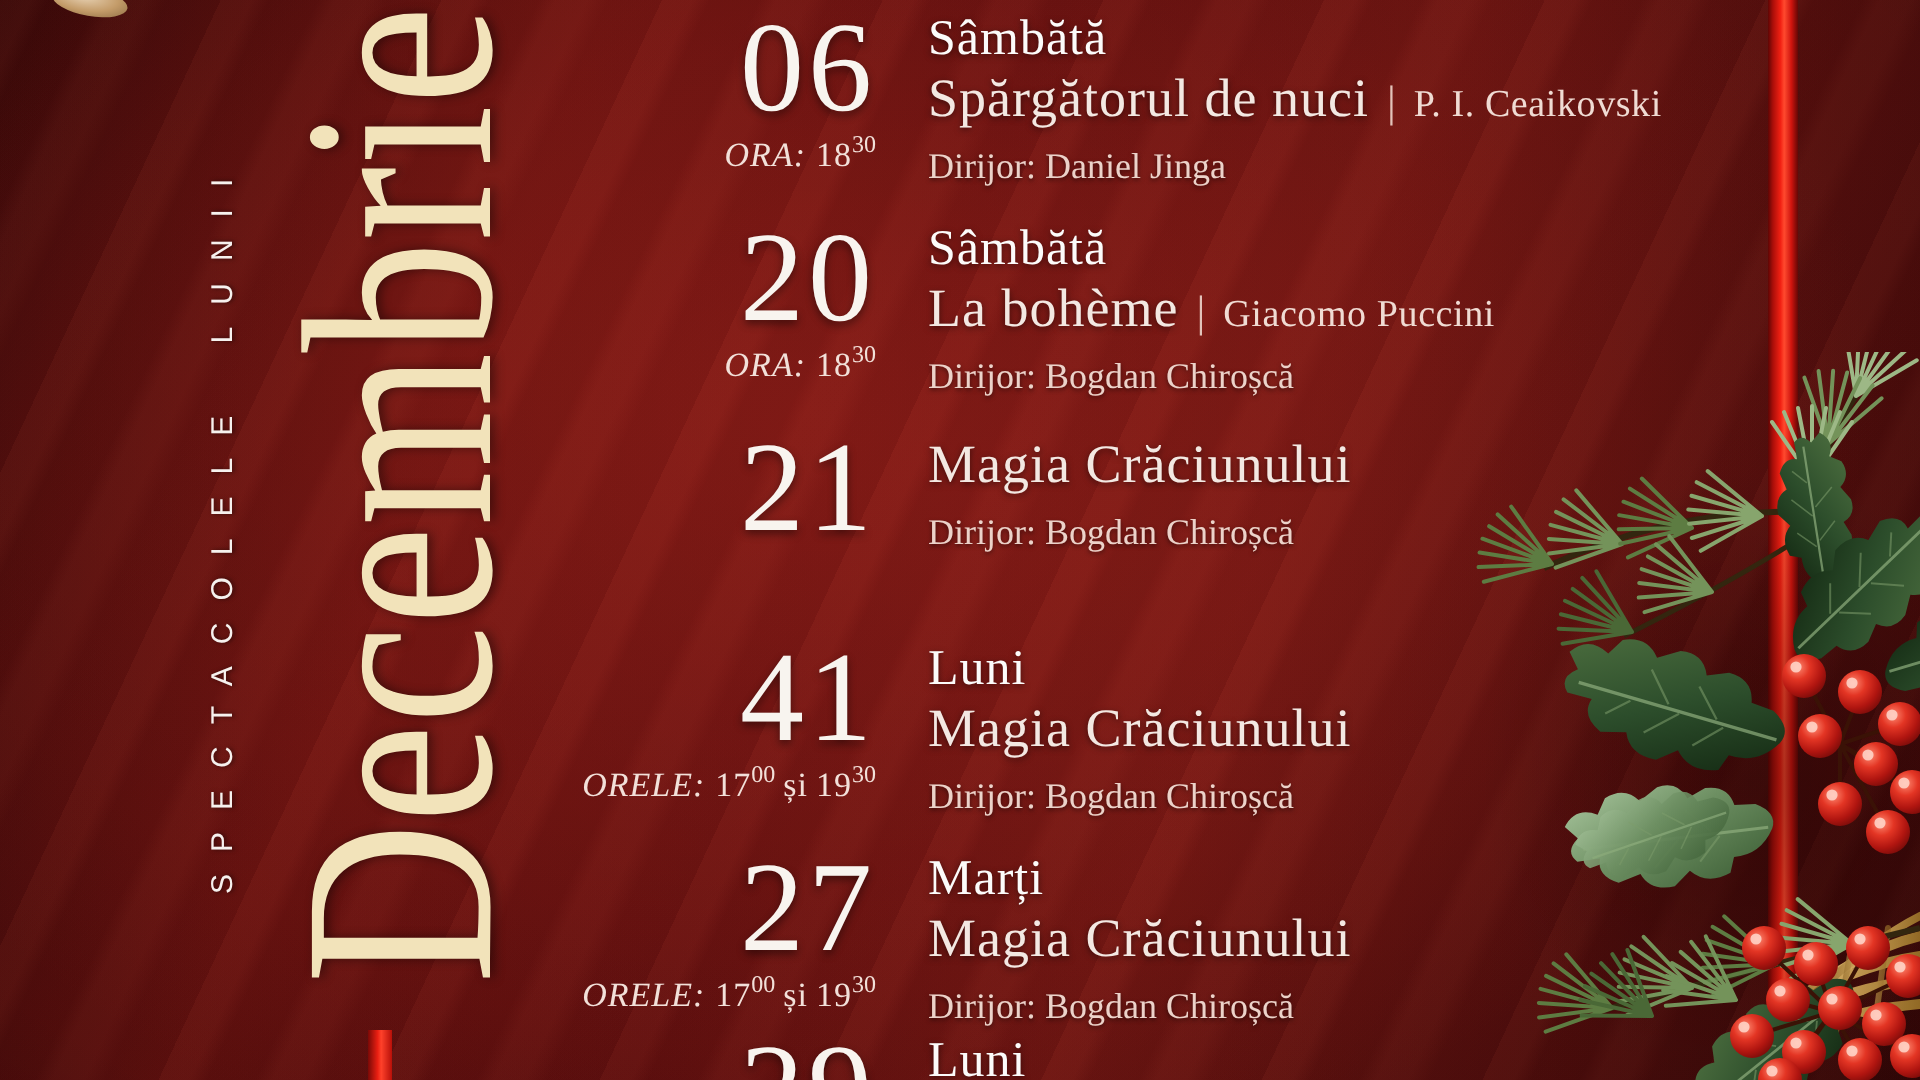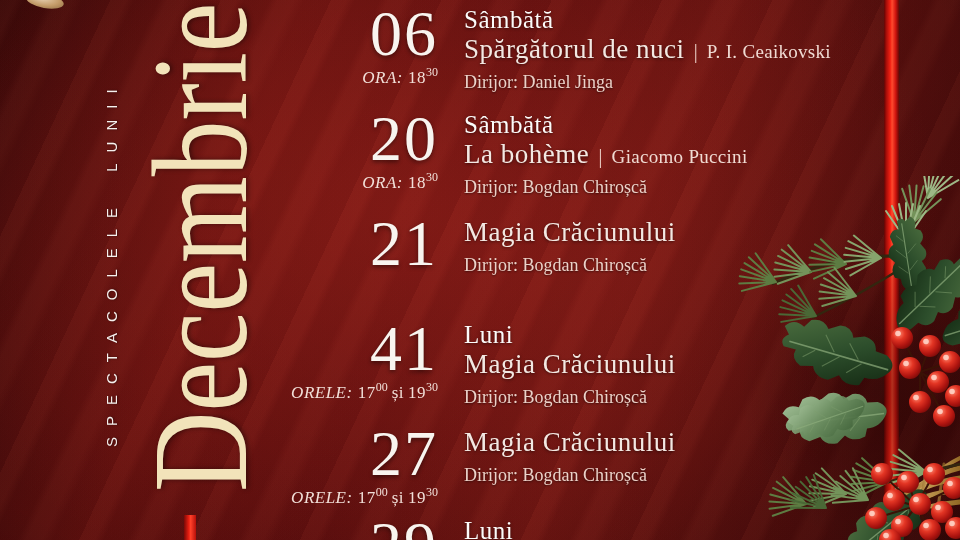--- a/index.html
+++ b/index.html
@@ -126,20 +126,21 @@
         <div class="ev-conductor">Dirijor: Bogdan Chiroșcă</div>
       </div>
     </div>
 
     <div class="event">
       <div class="ev-left">
         <div class="ev-date">27</div>
         <div class="ev-time"><span class="t-label">ORELE:</span><span>17</span><sup>00</sup><span class="tsep">și</span><span>19</span><sup>30</sup></div>
       </div>
       <div class="ev-right">
+        <div class="ev-day">Marți</div>
         <div class="ev-title-line"><span class="ev-title">Magia Crăciunului</span><span class="ev-bar"></span><span class="ev-composer"></span></div>
         <div class="ev-conductor">Dirijor: Bogdan Chiroșcă</div>
       </div>
     </div>
 
     <div class="event">
       <div class="ev-left">
         <div class="ev-date">29</div>
 
       </div>

